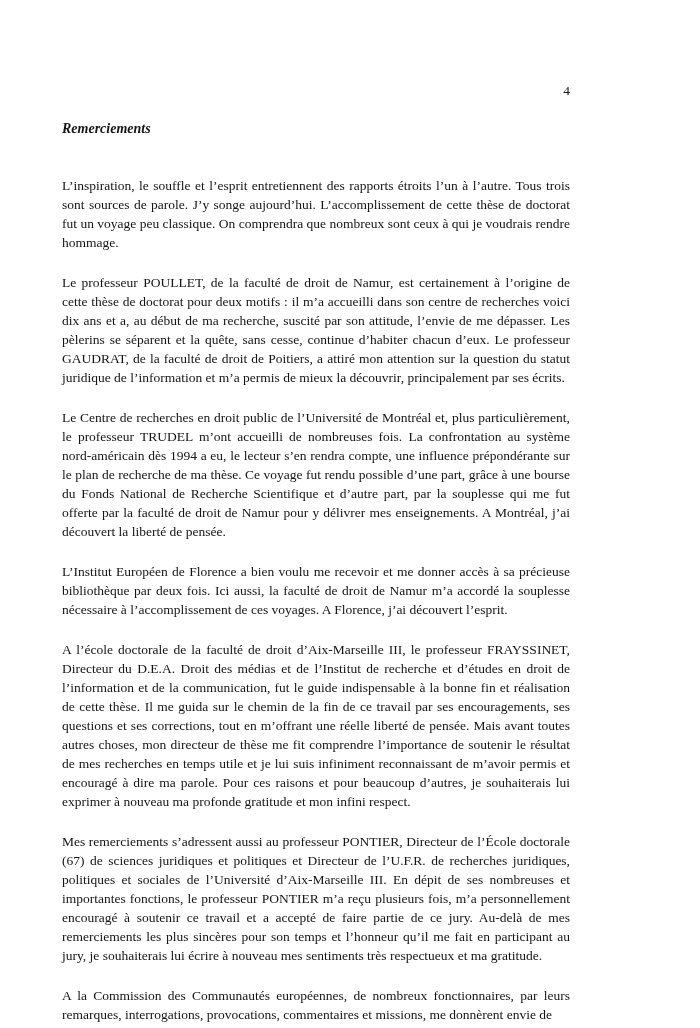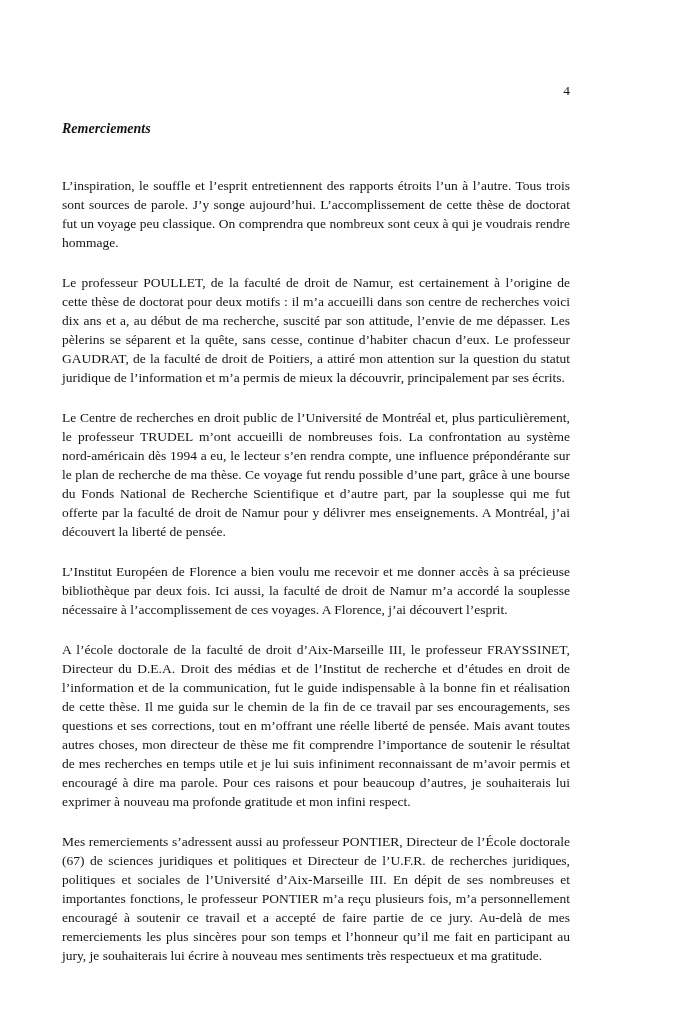--- a/index.html
+++ b/index.html
@@ -57,14 +57,15 @@
 
     <p>Le Centre de recherches en droit public de l’Université de Montréal et, plus particulièrement, le professeur TRUDEL m’ont accueilli de nombreuses fois. La confrontation au système nord-américain dès 1994 a eu, le lecteur s’en rendra compte, une influence prépondérante sur le plan de recherche de ma thèse. Ce voyage fut rendu possible d’une part, grâce à une bourse du Fonds National de Recherche Scientifique et d’autre part, par la souplesse qui me fut offerte par la faculté de droit de Namur pour y délivrer mes enseignements. A Montréal, j’ai découvert la liberté de pensée.</p>
 
     <p>L’Institut Européen de Florence a bien voulu me recevoir et me donner accès à sa précieuse bibliothèque par deux fois. Ici aussi, la faculté de droit de Namur m’a accordé la souplesse nécessaire à l’accomplissement de ces voyages. A Florence, j’ai découvert l’esprit.</p>
 
 
     <p>A l’école doctorale de la faculté de droit d’Aix-Marseille III, le professeur FRAYSSINET, Directeur du D.E.A. Droit des médias et de l’Institut de recherche et d’études en droit de l’information et de la communication, fut le guide indispensable à la bonne fin et réalisation de cette thèse. Il me guida sur le chemin de la fin de ce travail par ses encouragements, ses questions et ses corrections, tout en m’offrant une réelle liberté de pensée. Mais avant toutes autres choses, mon directeur de thèse me fit comprendre l’importance de soutenir le résultat de mes recherches en temps utile et je lui suis infiniment reconnaissant de m’avoir permis et encouragé à dire ma parole. Pour ces raisons et pour beaucoup d’autres, je souhaiterais lui exprimer à nouveau ma profonde gratitude et mon infini respect.</p>
 
     <p>Mes remerciements s’adressent aussi au professeur PONTIER, Directeur de l’École doctorale (67) de sciences juridiques et politiques et Directeur de l’U.F.R. de recherches juridiques, politiques et sociales de l’Université d’Aix-Marseille III. En dépit de ses nombreuses et importantes fonctions, le professeur PONTIER m’a reçu plusieurs fois, m’a personnellement encouragé à soutenir ce travail et a accepté de faire partie de ce jury. Au-delà de mes remerciements les plus sincères pour son temps et l’honneur qu’il me fait en participant au jury, je souhaiterais lui écrire à nouveau mes sentiments très respectueux et ma gratitude.</p>
 
+    <p>A la Commission des Communautés européennes, de nombreux fonctionnaires, par leurs remarques, interrogations, provocations, commentaires et missions, me donnèrent envie de</p>
   </div>
 </div>
 
 </body></html>

